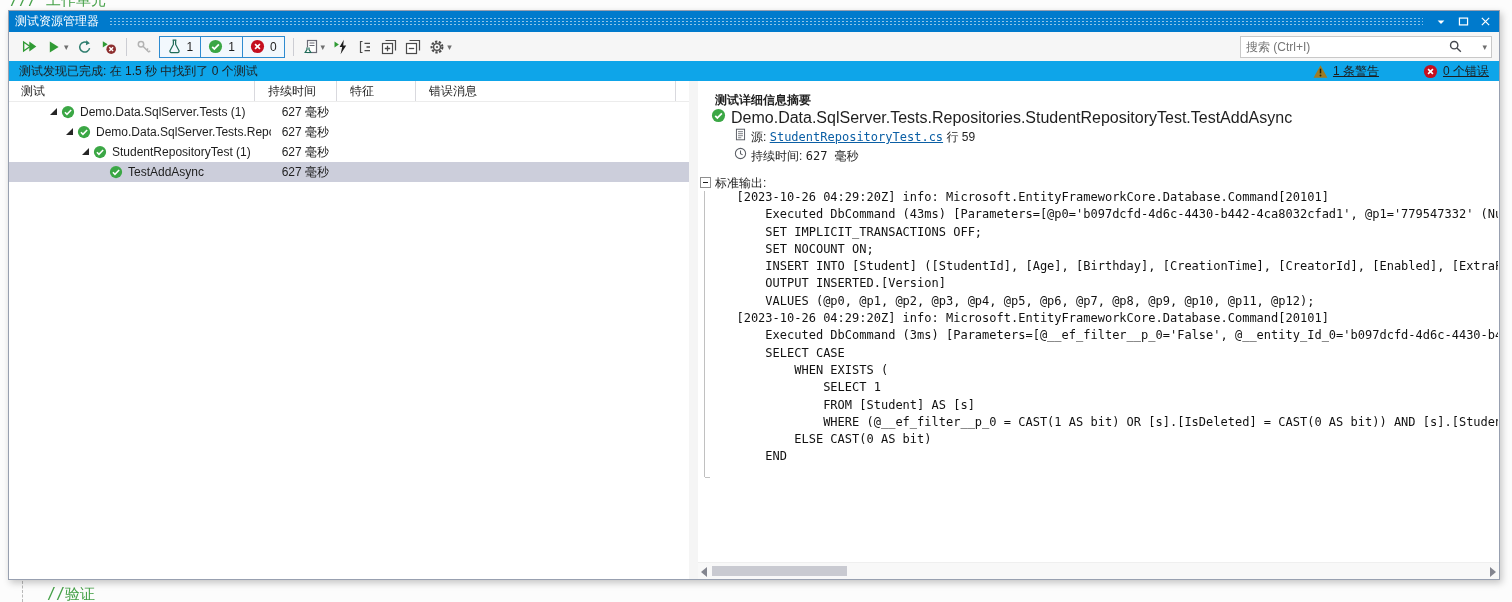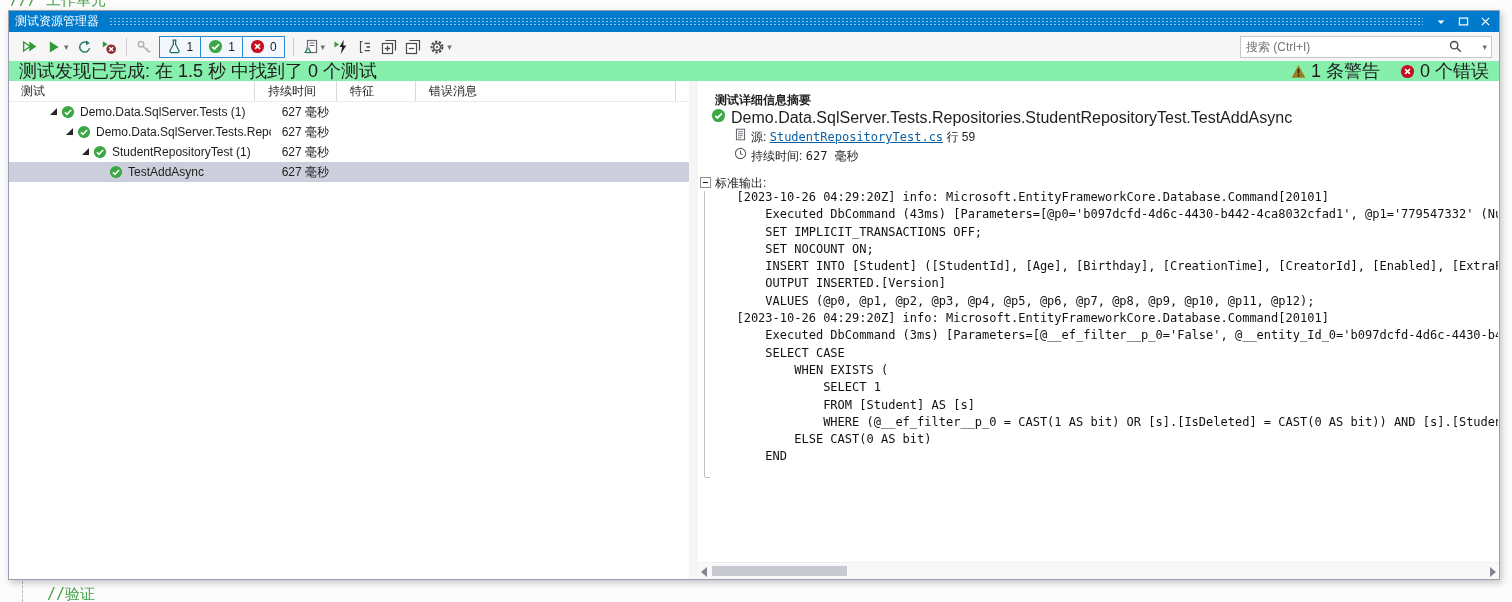--- a/index.html
+++ b/index.html
@@ -5,21 +5,21 @@
   html,body{margin:0;padding:0;background:#FDFDFD;}
   .stage{position:relative;width:1512px;height:602px;overflow:hidden;
          font-family:"Liberation Sans",sans-serif;color:#1E1E1E;background:#FCFCFC;}
   
   .code-line{position:absolute;font-family:"DejaVu Sans Mono",monospace;font-size:15px;color:#44A047;white-space:pre;}
   .code-top{left:10px;top:-9px;}
   .code-bottom{left:47px;top:585px;}
   .indent-guide{position:absolute;left:22px;top:581px;height:21px;border-left:1px dashed #B9B9B9;}
 
   
-  .toolwin{position:absolute;left:8px;top:10px;width:1490px;height:568px;background:#86efac;
+  .toolwin{position:absolute;left:8px;top:10px;width:1490px;height:568px;background:#0ea5e9;
            border:1px solid #98A0B0;box-shadow:2px 3px 7px rgba(0,0,0,.22);}
   
   .titlebar{position:absolute;left:0;top:0;right:0;height:21px;background:#007ACC;display:flex;align-items:center;}
   .titlebar .title{color:#FFF;font-size:12px;padding-left:6px;white-space:nowrap;}
   .grip{flex:1;height:9px;margin:0 10px;align-self:center;
         background-image:radial-gradient(rgba(255,255,255,.55) 1px,transparent 1.3px);
         background-size:4px 3px;}
   .tb-btn{width:16px;height:16px;display:flex;align-items:center;justify-content:center;margin-right:6px;cursor:default;}
 
   
@@ -30,22 +30,22 @@
   .seg{display:flex;height:22px;margin:0 3px;}
   .seg-btn{display:flex;align-items:center;gap:5px;padding:0 7px;background:#F2F8FD;border:1px solid #2E8BD0;font-size:12px;}
   .seg-btn + .seg-btn{margin-left:-1px;}
   .disabled{opacity:.85;}
   .searchbox{margin-left:auto;margin-right:7px;width:250px;height:20px;background:#FFF;border:1px solid #C8C8C8;
              display:flex;align-items:center;gap:16px;}
   .searchbox input{flex:1;border:0;outline:0;font:12px "Liberation Sans",sans-serif;color:#1E1E1E;padding:0 0 0 5px;background:transparent;}
   .searchbox input::placeholder{color:#767676;}
 
   
-  .statusrow{position:absolute;left:0;top:50px;right:0;height:20px;display:flex;align-items:center;font-size:18px;padding:0 10px;}
-  .statusrow .right{margin-left:auto;display:flex;align-items:flex-end;gap:20px;}
+  .statusrow{position:absolute;left:0;top:50px;right:0;height:20px;display:flex;align-items:center;font-size:12px;padding:0 10px;}
+  .statusrow .right{margin-left:auto;display:flex;align-items:flex-end;gap:44px;text-decoration:underline;}
   .badge{display:flex;align-items:center;gap:5px;}
 
   
   .left-panel{position:absolute;left:0;top:70px;width:680px;bottom:0;background:#FFF;overflow:hidden;}
   .splitter{position:absolute;left:680px;top:70px;width:9px;bottom:0;background:#F5F5F5;cursor:ew-resize;}
   .right-panel{position:absolute;left:689px;top:70px;right:0;bottom:0;background:#FFF;overflow:hidden;}
 
   
   .cols{display:flex;height:20px;border-bottom:1px solid #ECECEC;font-size:12px;align-items:center;}
   .col{height:100%;display:flex;align-items:center;border-right:1px solid #D9D9DE;padding-left:13px;box-sizing:border-box;}

